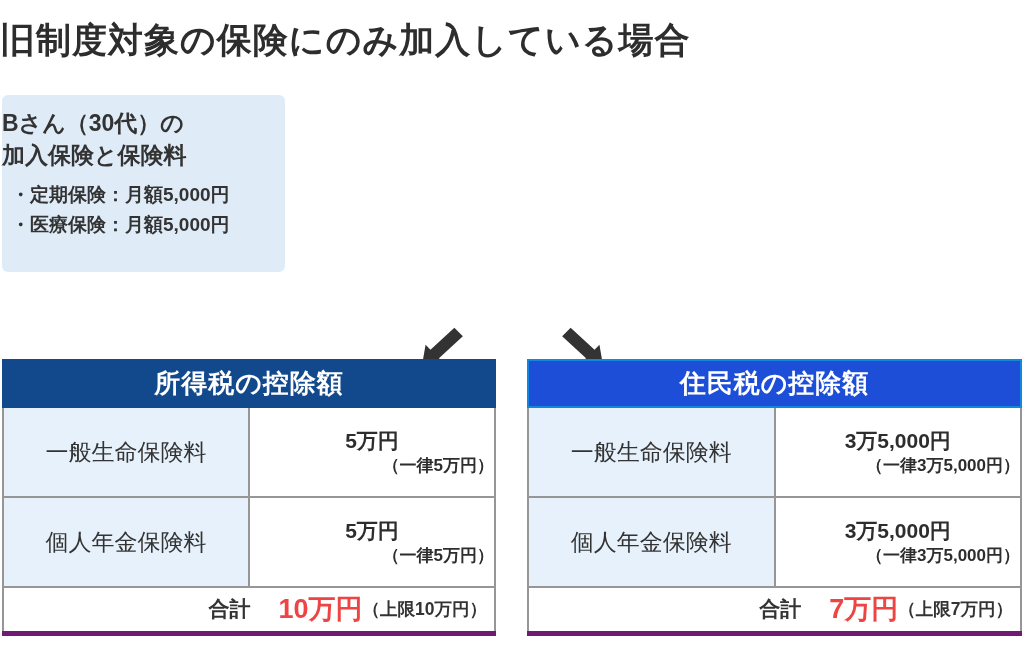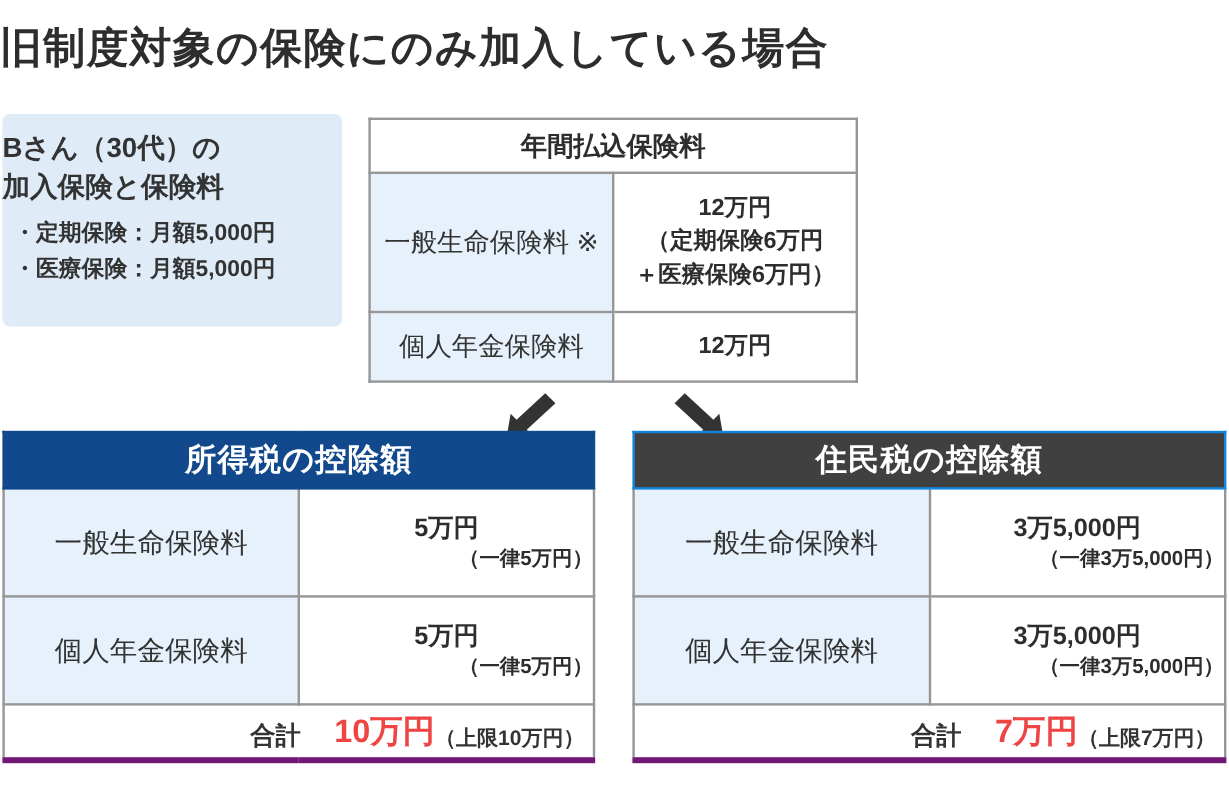--- a/index.html
+++ b/index.html
@@ -39,28 +39,28 @@
   .arrow { position:absolute; top:326px; width:48px; height:45px; }
   .arrow.left  { left:418px; }
   .arrow.right { left:559px; transform:scaleX(-1); }
   .arrow svg { display:block; width:100%; height:100%; }
   
   .deduct-table { position:absolute; top:359px; table-layout:fixed; border-bottom:5px solid #701a75; }
   .deduct-table.income   { left:2px;   width:494px; }
   .deduct-table.resident { left:527px; width:495px; }
   .deduct-table th { height:47px; color:#ffffff; font-size:26px; font-weight:700; letter-spacing:1px; }
   .deduct-table.income th   { background:#12498d; border-color:#12498d; }
-  .deduct-table.resident th { background:#404040; border-color:#1287e0;margin-top:39px; }
+  .deduct-table.resident th { background:#1d4ed8; border-color:#1287e0;margin-top:39px; }
   .deduct-table .label-cell { width:205px; font-size:23px; color:#333; }
   .deduct-table.resident .label-cell { width:200px; }
   .deduct-table .data-row td { height:90px; }
   .deduct-table .value-main { font-size:21px; font-weight:700; color:#2d2d2d; line-height:1.3; }
   .deduct-table .value-sub  { font-size:17px; font-weight:700; color:#2d2d2d; line-height:1.3;text-align:right; }
   .total-cell { height:46px; background:#ffffff; }
-  .total-flex { display:flex; justify-content:flex-end; align-items:flex-end; padding-right:7px; }
+  .total-flex { display:flex; justify-content:flex-end; align-items:center; padding-right:7px; }
   .total-label { font-size:21px; font-weight:700; color:#333; }
   .total-value { font-size:27px; font-weight:800; color:#ef4444; margin-left:28px; }
   .total-note  { font-size:17.5px; font-weight:700; color:#333; }
 </style>
 </head>
 <body>
 
 <div id="canvas">
 
   <div class="page-title">旧制度対象の保険にのみ加入している場合</div>
@@ -69,39 +69,20 @@
     <div class="info-box-title">
       <div>Bさん（30代）の</div>
       <div>加入保険と保険料</div>
     </div>
     <ul class="info-list">
       <li>・定期保険：月額5,000円</li>
       <li>・医療保険：月額5,000円</li>
     </ul>
   </div>
 
-  <table class="annual-table">
-    <tbody>
-        <tr>
-      <th colspan="2">年間払込保険料</th>
-    </tr>
-    <tr class="row1">
-      <td class="label-cell">一般生命保険料 ※</td>
-      <td class="value-cell">
-        <div>12万円</div>
-        <div>（定期保険6万円</div>
-        <div>＋医療保険6万円）</div>
-      </td>
-    </tr>
-    <tr class="row2">
-      <td class="label-cell">個人年金保険料</td>
-      <td class="value-cell">12万円</td>
-    </tr>
-  </tbody>
-    </table>
 
   <div class="arrow left">
     <svg viewBox="0 0 52 48" xmlns="http://www.w3.org/2000/svg">
       <polygon fill="#333333" points="39.4,1.4 48.6,10.6 22.7,34.5 28,39.8 4,44 8.2,20 13.5,25.3"></polygon>
     </svg>
   </div>
   <div class="arrow right">
     <svg viewBox="0 0 52 48" xmlns="http://www.w3.org/2000/svg">
       <polygon fill="#333333" points="39.4,1.4 48.6,10.6 22.7,34.5 28,39.8 4,44 8.2,20 13.5,25.3"></polygon>
     </svg>

